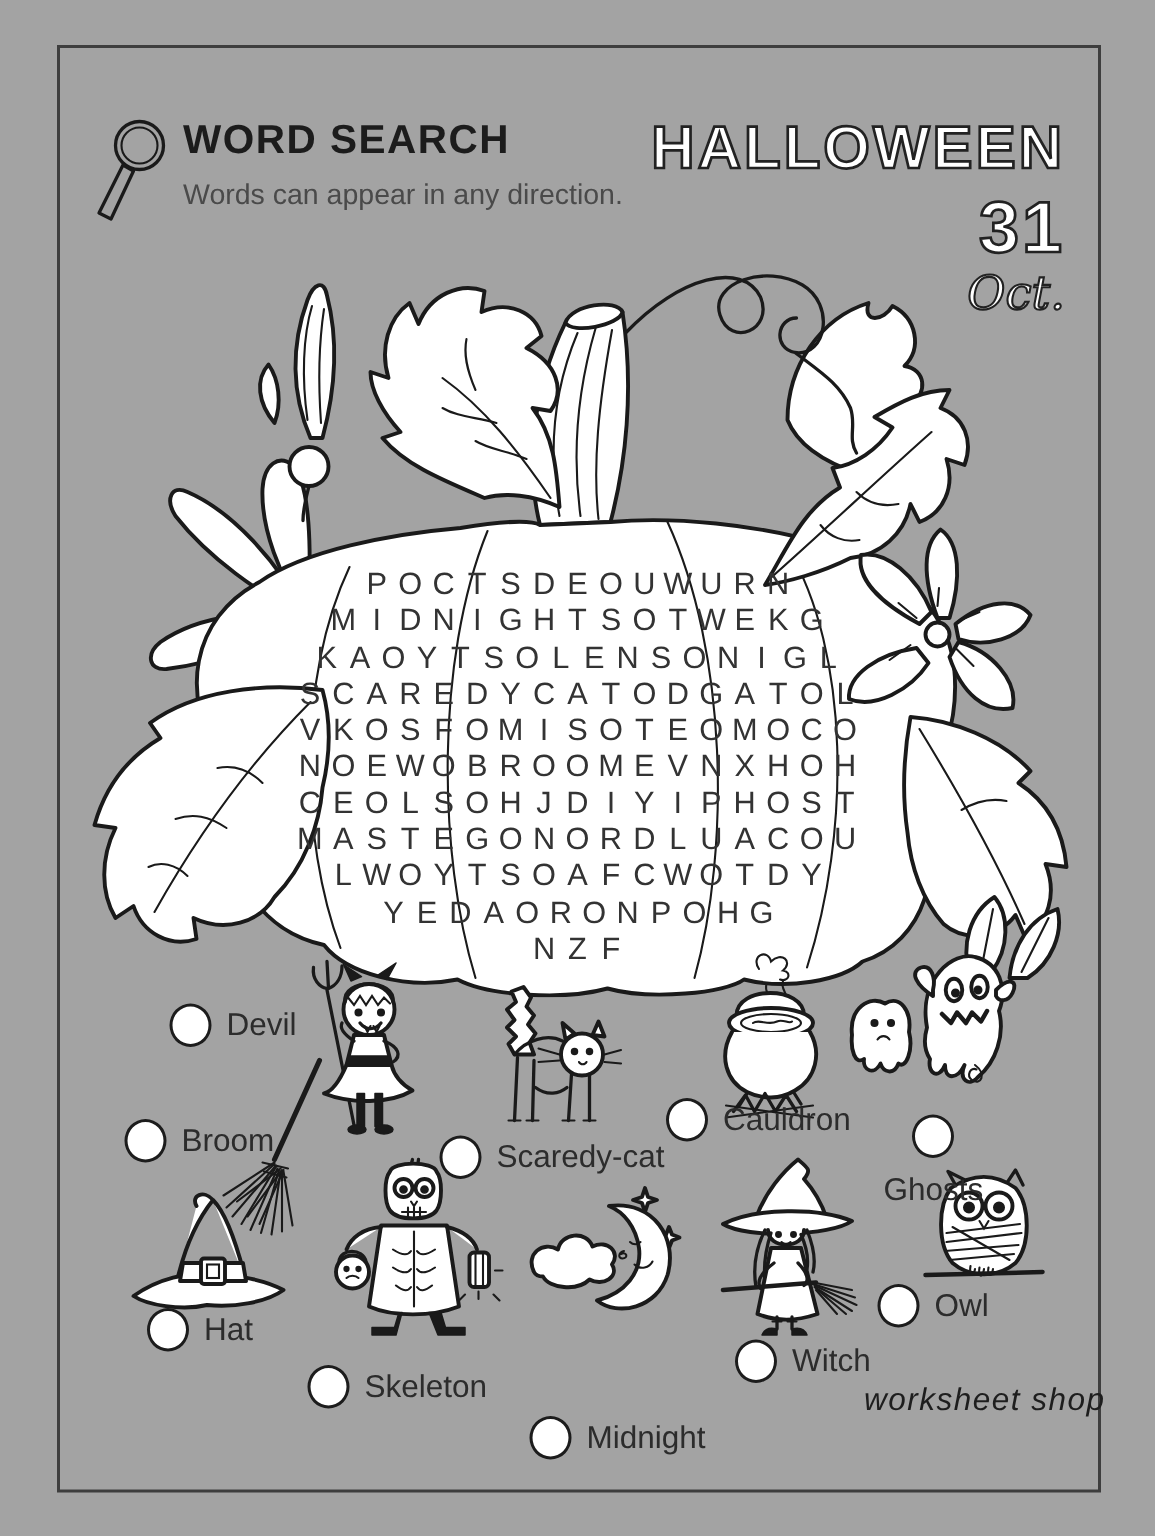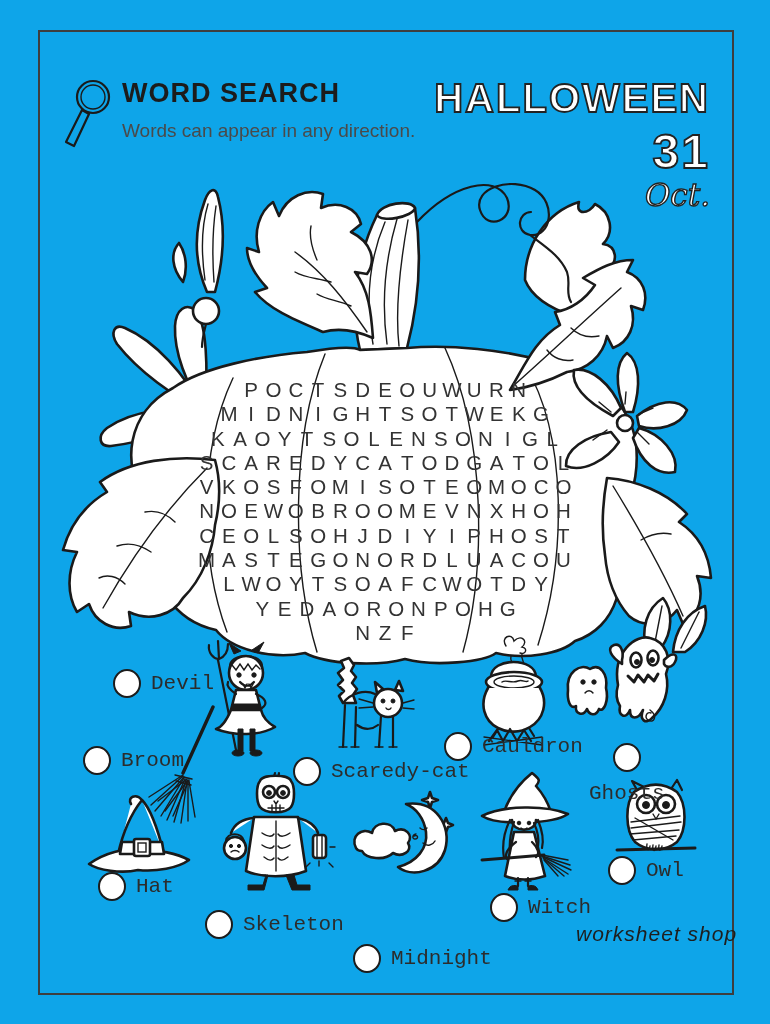--- a/index.html
+++ b/index.html
@@ -1,42 +1,42 @@
 <!DOCTYPE html>
 <html><head>
 <meta charset="utf-8">
 <style>
   html,body{margin:0;padding:0;background:#fff;}
-  .page{position:relative;width:770px;height:1024px;background:#0ea5e9;overflow:hidden;
+  .page{position:relative;width:770px;height:1024px;background:#a3a3a3;overflow:hidden;
         font-family:"Liberation Sans",sans-serif;color:#222;}
   .frame{position:absolute;left:38px;top:30px;width:692px;height:961px;
          border:2px solid #3e3e3e;}
   
   .magnifier{position:absolute;left:60px;top:74px;}
   .ws-title{position:absolute;left:122px;top:78px;font-size:27px;font-weight:bold;
             letter-spacing:1px;color:#1c1c1c;}
   .ws-subtitle{position:absolute;left:122px;top:120px;font-size:19px;color:#4a4a4a;}
   .badge{position:absolute;left:425px;top:68px;}
   
   .letter-grid{position:absolute;left:0;top:378px;width:770px;text-align:center;z-index:5;}
   .grid-row{height:24.3px;line-height:24.3px;white-space:nowrap;}
   .grid-letter{display:inline-block;width:22.3px;text-align:center;font-size:20.5px;
                color:#333;font-family:"Liberation Sans",sans-serif;}
   
   .pumpkin-scene{position:absolute;left:55px;top:160px;z-index:1;}
   
-  .word-item{position:absolute;display:flex;align-items:center;gap:10px;z-index:6;font-family:Liberation Mono, monospace;}
+  .word-item{position:absolute;display:flex;align-items:center;gap:10px;z-index:6;}
   .word-circle{width:24px;height:25px;border:2.2px solid #1c1c1c;border-radius:50%;
                background:#fff;flex:0 0 auto;cursor:pointer;}
   .word-label{font-size:21px;color:#2c2c2c;white-space:nowrap;}
   .w-devil{left:113px;top:669px;} .w-broom{left:83px;top:746px;}
   .w-cat{left:293px;top:757px;}  .w-cauldron{left:444px;top:732px;}
   .w-ghosts{left:589px;top:743px;flex-direction:column;} .w-hat{left:98px;top:872px;}
   .w-skeleton{left:205px;top:893px;margin-top:17px;} .w-midnight{left:353px;top:944px;}
-  .w-witch{left:490px;top:893px;} .w-owl{left:608px;top:856px;justify-content:center;}
+  .w-witch{left:490px;top:893px;} .w-owl{left:585px;top:856px;justify-content:center;}
   .illus{position:absolute;z-index:4;}
   .i-devil{left:188px;top:638px;} .i-broom{left:143px;top:703px;}
   .i-cat{left:323px;top:653px;}  .i-cauldron{left:476px;top:632px;}
   .i-ghosts{left:556px;top:630px;} .i-hat{left:86px;top:790px;}
   .i-skeleton{left:218px;top:771px;} .i-moon{left:348px;top:790px;}
   .i-witch{left:474px;top:770px;} .i-owl{left:613px;top:778px;}
   .brand{position:absolute;left:576px;top:922px;font-family:Liberation Sans, sans-serif;
          font-style:italic;font-size:21px;color:#1e1e1e;letter-spacing:1px;}
   svg{display:block;}
   .ln{fill:none;stroke:#1a1a1a;stroke-width:2.2;stroke-linecap:round;stroke-linejoin:round;}

